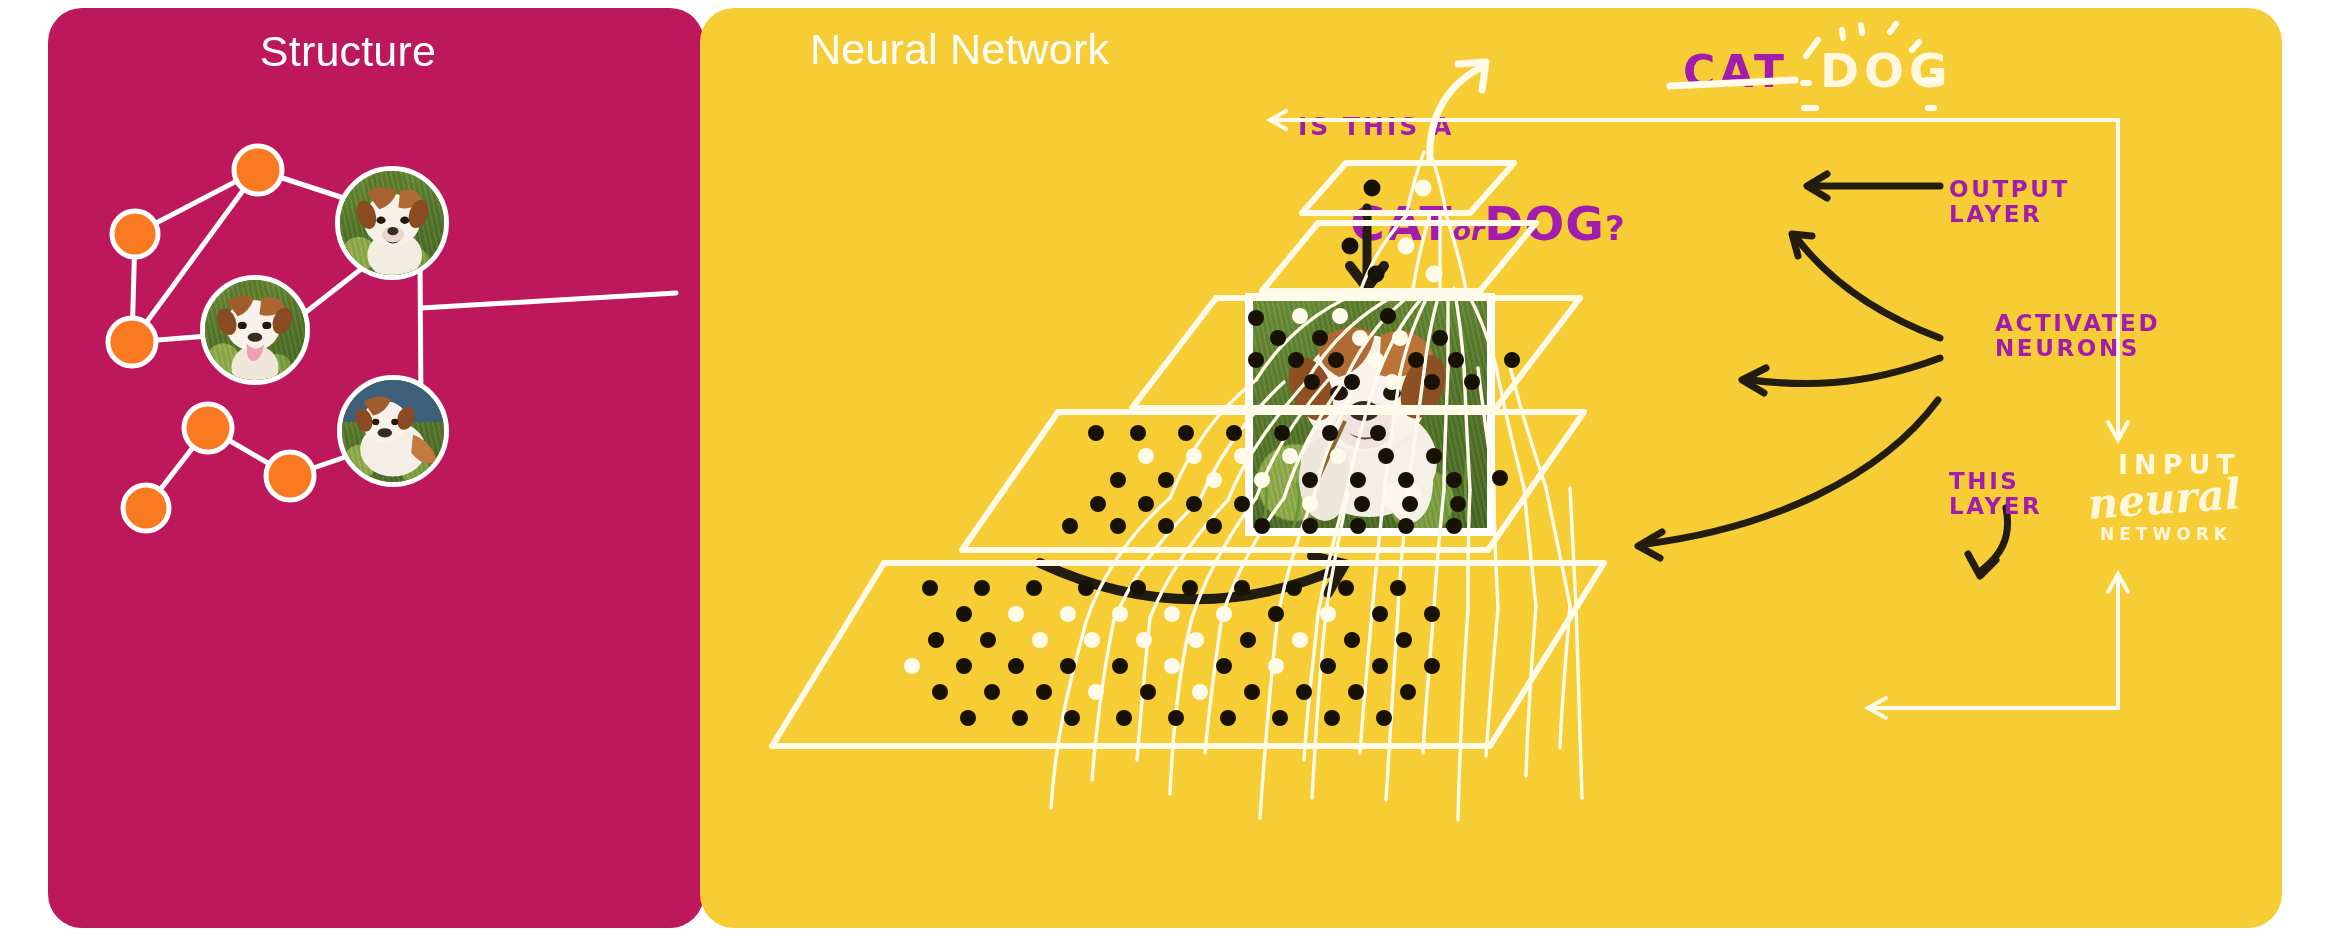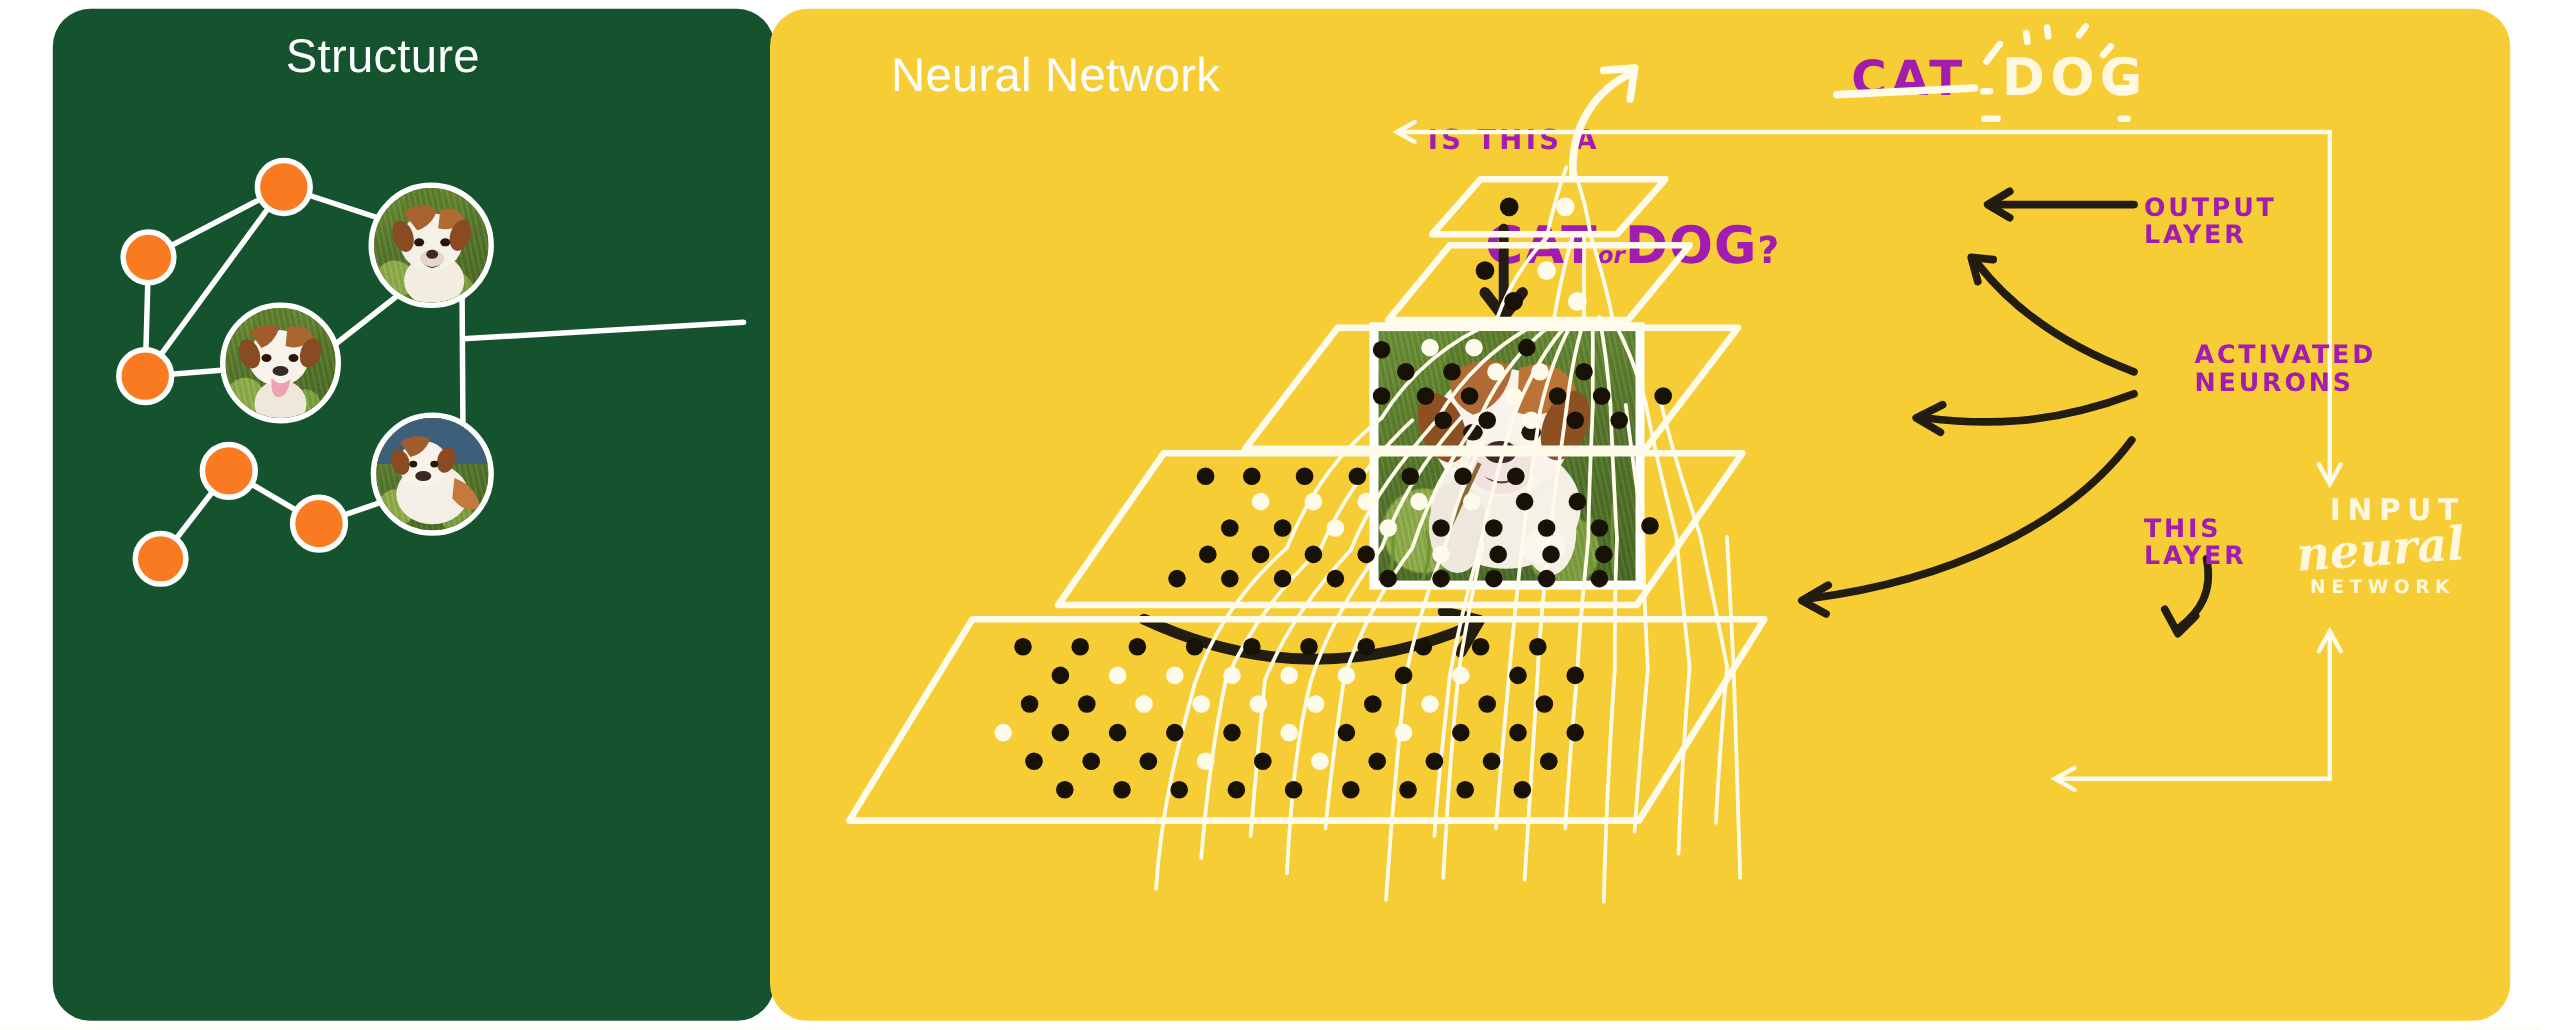--- a/index.html
+++ b/index.html
@@ -1,29 +1,29 @@
 <!DOCTYPE html>
 <html><head>
 <meta charset="utf-8">
 <style>
   html,body{margin:0;padding:0;background:#ffffff;}
   body{width:2330px;height:936px;font-family:"Liberation Sans",sans-serif;overflow:hidden;}
   .stage{position:relative;width:2330px;height:936px;background:#ffffff;}
 
   
   .panel{position:absolute;border-radius:34px;overflow:hidden;}
-  #structure-panel{left:48px;top:8px;width:656px;height:920px;background:#14532d;}
+  #structure-panel{left:48px;top:8px;width:656px;height:920px;background:#be185d;}
   #nn-panel{left:700px;top:8px;width:1582px;height:920px;background:#F6CD35;}
 
   .panel-title{
     position:absolute;color:#ffffff;font-size:43px;font-weight:400;
     letter-spacing:.2px;line-height:1;white-space:nowrap;
   }
   #structure-title{left:0;top:22px;width:600px;text-align:center;}
-  #nn-title{left:110px;top:40px;}
+  #nn-title{left:110px;top:20px;}
 
   
   .svg-layer{position:absolute;left:0;top:0;width:100%;height:100%;overflow:visible;pointer-events:none;}
 
   
   .photo-node{
     position:absolute;border-radius:50%;border:5px solid #ffffff;
     box-sizing:border-box;overflow:hidden;background:#6f8f3c;
   }
   .photo-node .ph{position:absolute;inset:0;}
@@ -51,21 +51,21 @@
 
   
   .hand{
     font-family:"DejaVu Sans",sans-serif;font-weight:700;color:#a21caf;
     letter-spacing:2px;line-height:1.08;white-space:pre;
   }
   .hand-w{color:#FFF7DE;}
 
   #is-this-a{position:absolute;left:598px;top:105px;font-size:25px;letter-spacing:3px;}
   #cat-or-dog{position:absolute;left:546px;top:140px;font-size:47px;letter-spacing:1px;}
-  #cat-or-dog .small{font-size:21px;font-style:italic;letter-spacing:0;}
+  #cat-or-dog .small{font-size:27px;font-style:italic;letter-spacing:0;}
   #cat-or-dog .q{font-size:34px;}
 
   #cat-top{position:absolute;left:983px;top:40px;font-size:44px;letter-spacing:4px;}
   #dog-top{position:absolute;left:1120px;top:38px;font-size:47px;letter-spacing:5px;}
 
   .layer-label{position:absolute;font-size:23px;letter-spacing:2.6px;}
   #output-layer-label{left:1249px;top:153px;margin-top:16px;}
   #activated-label{left:1295px;top:303px;}
   #input-layer-label{left:1249px;top:461px;}
 

